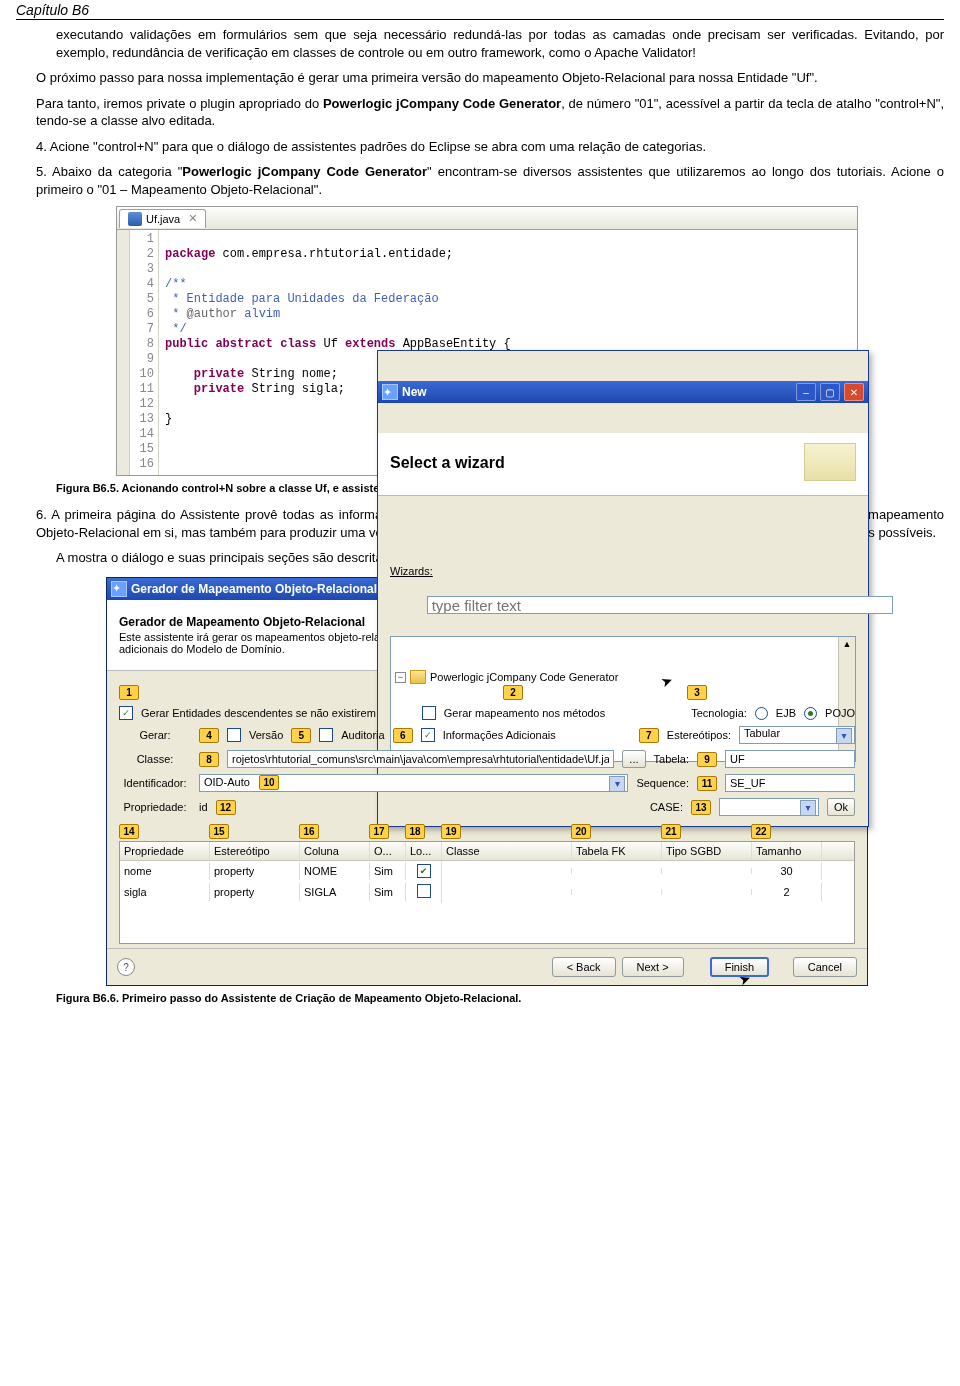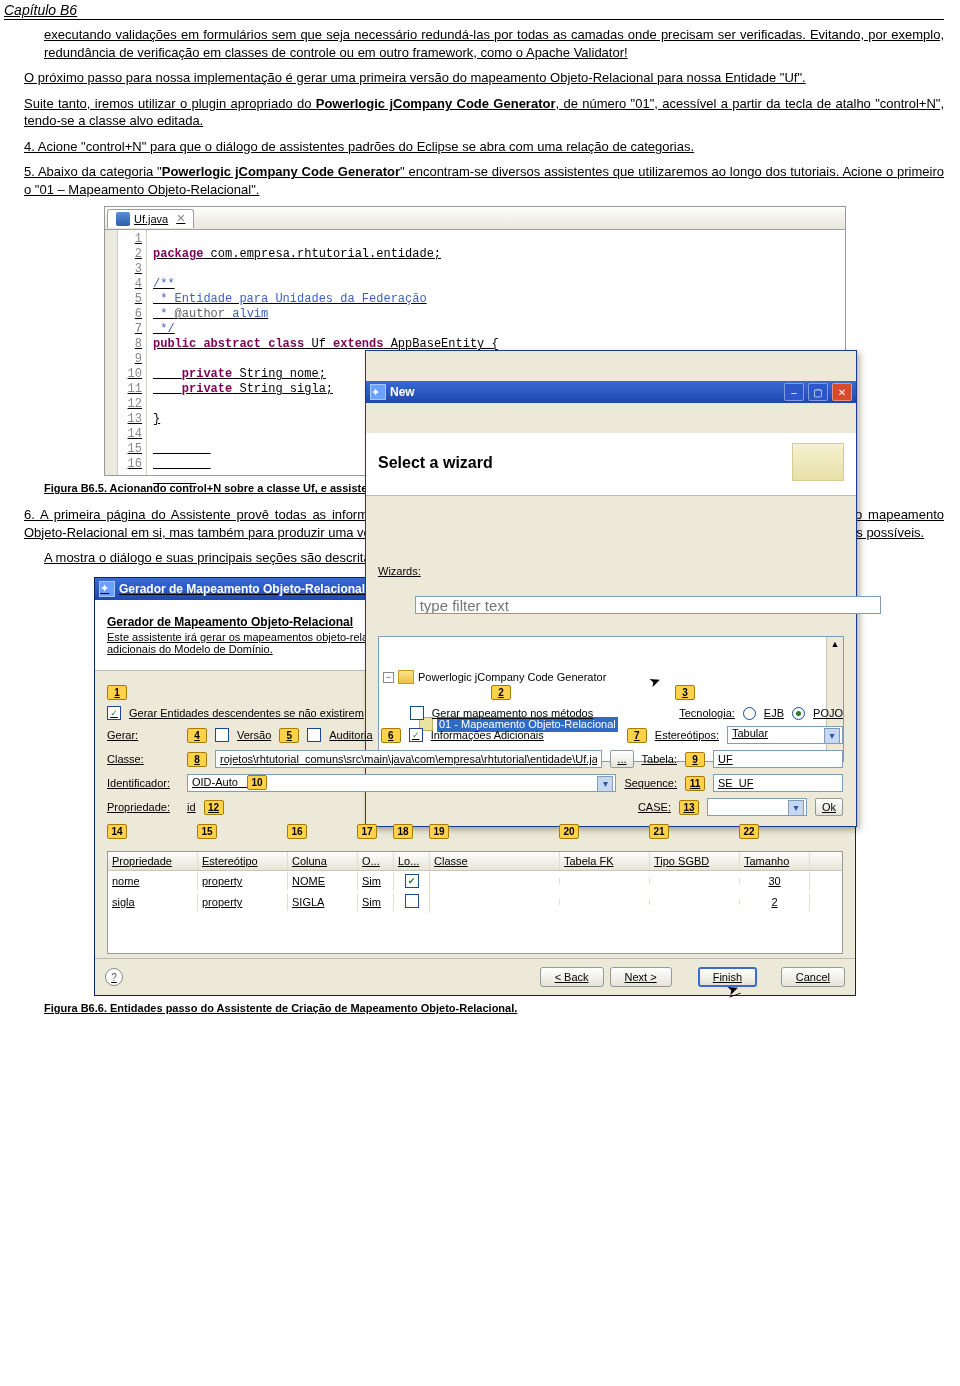--- a/index.html
+++ b/index.html
@@ -5,22 +5,21 @@
   body {
     font-family: Verdana, Arial, sans-serif;
     font-size: 13px;
     color: #000;
     margin: 0;
     padding: 0;
     background: #fff;
     width: 960px;
   }
   .page {
-    padding: 0 16px 20px 4px;
-    text-decoration: underline;
+    padding: 0 16px 20px 16px;
   }
   .chapter-header {
     font-style: italic;
     color: #000;
     border-bottom: 1px solid #000;
     padding: 2px 0 1px 0;
     margin-bottom: 6px;
     font-size: 14px;
   }
   .para {
@@ -270,21 +269,21 @@
     border-radius: 8px 14px 6px 6px;
   }
   .s2-body {
     padding: 8px 12px 4px 12px;
     position: relative;
   }
   .form-row {
     display: flex; align-items: center; gap: 8px;
     margin: 6px 0;
   }
-  .lbl { min-width: 72px; }
+  .lbl { min-width: 72px; text-align: center; }
   .cbx {
     width:12px; height:12px;
     border:1px solid #1c4793;
     display:inline-flex; align-items:center; justify-content:center;
     background:#fff;
     font-size:9px; color:#2a7a2a;
   }
   .radio {
     width:11px; height:11px;
     border:1px solid #1c4793;
@@ -322,21 +321,20 @@
     color:#000;
     font-weight:bold;
     font-size:10px;
     padding:0 3px;
     border-radius:2px;
     display:inline-block;
     line-height:13px;
     min-width:12px; text-align:center;
   }
   .table2 {
-    margin-top:10px;
     border:1px solid #9a9a9a;
     background:#fff;
   }
   .table2-head, .table2-row {
     display:grid;
     grid-template-columns: 90px 90px 70px 36px 36px 130px 90px 90px 70px;
     align-items:center;
     font-size:11px;
   }
   .table2-head {
@@ -379,21 +377,21 @@
 
 <div class="page">
   <div class="chapter-header">Capítulo B6</div>
 
   <p class="para">executando validações em formulários sem que seja necessário redundá-las por todas as camadas onde precisam ser verificadas. Evitando, por exemplo, redundância de verificação em classes de controle ou em outro framework, como o Apache Validator!</p>
 
 
   <p class="para indent-neg">O próximo passo para nossa implementação é gerar uma primeira versão do mapeamento Objeto-Relacional para nossa Entidade "Uf".</p>
 
   <p class="para indent-neg">
-    <span>Suite tanto, iremos utilizar o plugin apropriado do </span><span class="bold">Powerlogic jCompany Code Generator</span><span>, de número "01", acessível a partir da tecla de atalho "control+N", tendo-se a classe alvo editada.</span>
+    <span>Para tanto, iremos private o plugin apropriado do </span><span class="bold">Powerlogic jCompany Code Generator</span><span>, de número "01", acessível a partir da tecla de atalho "control+N", tendo-se a classe alvo editada.</span>
   </p>
 
   <p class="para indent-neg">4.     Acione "control+N" para que o diálogo de assistentes padrões do Eclipse se abra com uma relação de categorias.</p>
 
   <p class="para indent-neg">
     <span>5.     Abaixo da categoria "</span><span class="bold">Powerlogic jCompany Code Generator</span><span>" encontram-se diversos assistentes que utilizaremos ao longo dos tutoriais. Acione o primeiro o "01 – Mapeamento Objeto-Relacional".</span>
   </p>
 
   <div class="shot1">
     <div class="editor-tab-bar">
@@ -451,25 +449,20 @@
             <span class="wiz-banner-icon"></span>
           </div>
           <div class="wiz-body">
             <div class="wiz-label"><u>Wizards:</u></div>
             <input class="wiz-input" placeholder="type filter text" style="">
             <div class="tree">
               <div class="tree-row">
                 <span class="tree-toggle">−</span>
                 <span class="tree-folder-icon"></span>
                 <span>Powerlogic jCompany Code Generator</span>
-              </div>
-              <div class="tree-row">
-                <span class="tree-indent"></span><span class="tree-indent"></span>
-                <span class="tree-item-icon"></span>
-                <span class="tree-sel">01 - Mapeamento Objeto-Relacional</span>
               </div>
               
               
               
               
               
               <div class="tree-scroll"><span>▲</span><span>▼</span></div>
               <span class="cursor-arrow">➤</span>
             </div>
           </div>
@@ -630,14 +623,14 @@
       <div style="flex:1"></div>
       <button class="wiz-btn">&lt; Back</button>
       <button class="wiz-btn">Next &gt;</button>
       <div style="width:14px"></div>
       <button class="wiz-btn primary">Finish</button>
       <span class="footer-cursor">➤</span>
       <button class="wiz-btn">Cancel</button>
     </div>
   </div>
 
-  <p class="caption">Figura B6.6. Entidades passo do Assistente de Criação de Mapeamento Objeto-Relacional.</p>
+  <p class="caption">Figura B6.6. Primeiro passo do Assistente de Criação de Mapeamento Objeto-Relacional.</p>
 </div>
 
 </body></html>

